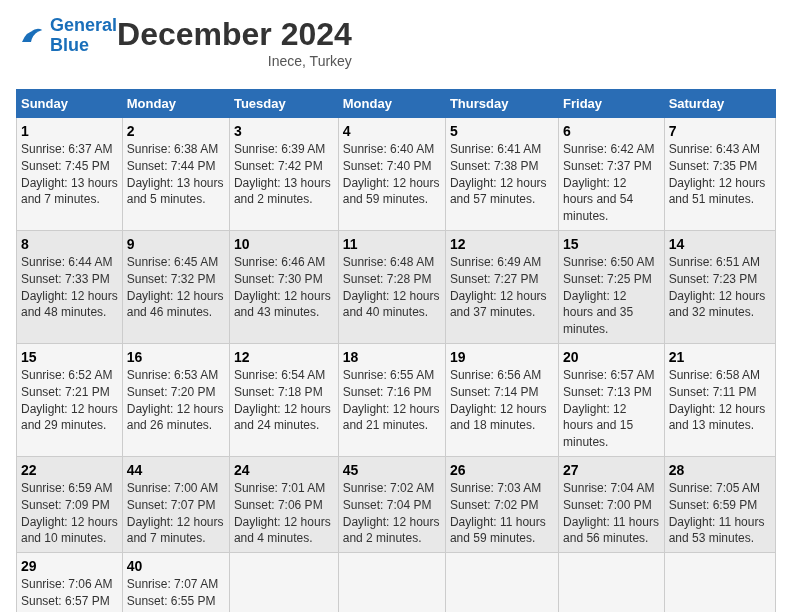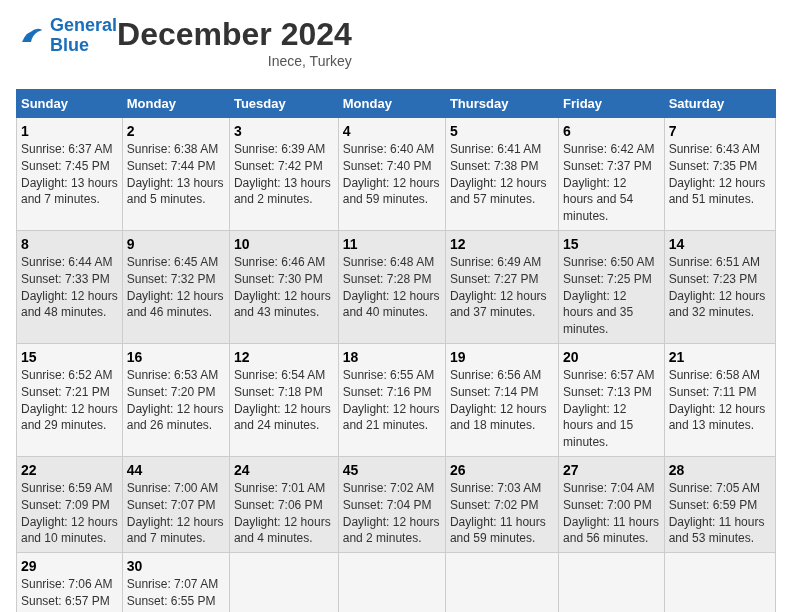--- a/index.html
+++ b/index.html
@@ -359,21 +359,21 @@
       <tr>
         <td>
         <span class="day-num">29</span>
         <div class="day-info">
           Sunrise: 7:06 AM<br>
           Sunset: 6:57 PM<br>
           Daylight: 11 hours and 50 minutes.
         </div>
       </td>
         <td>
-        <span class="day-num">30</span>
+        <span class="day-num">40</span>
         <div class="day-info">
           Sunrise: 7:07 AM<br>
           Sunset: 6:55 PM<br>
           Daylight: 11 hours and 48 minutes.
         </div>
       </td>
         <td class="empty-cell"></td>
         <td class="empty-cell"></td>
         <td class="empty-cell"></td>
         <td class="empty-cell"></td>

